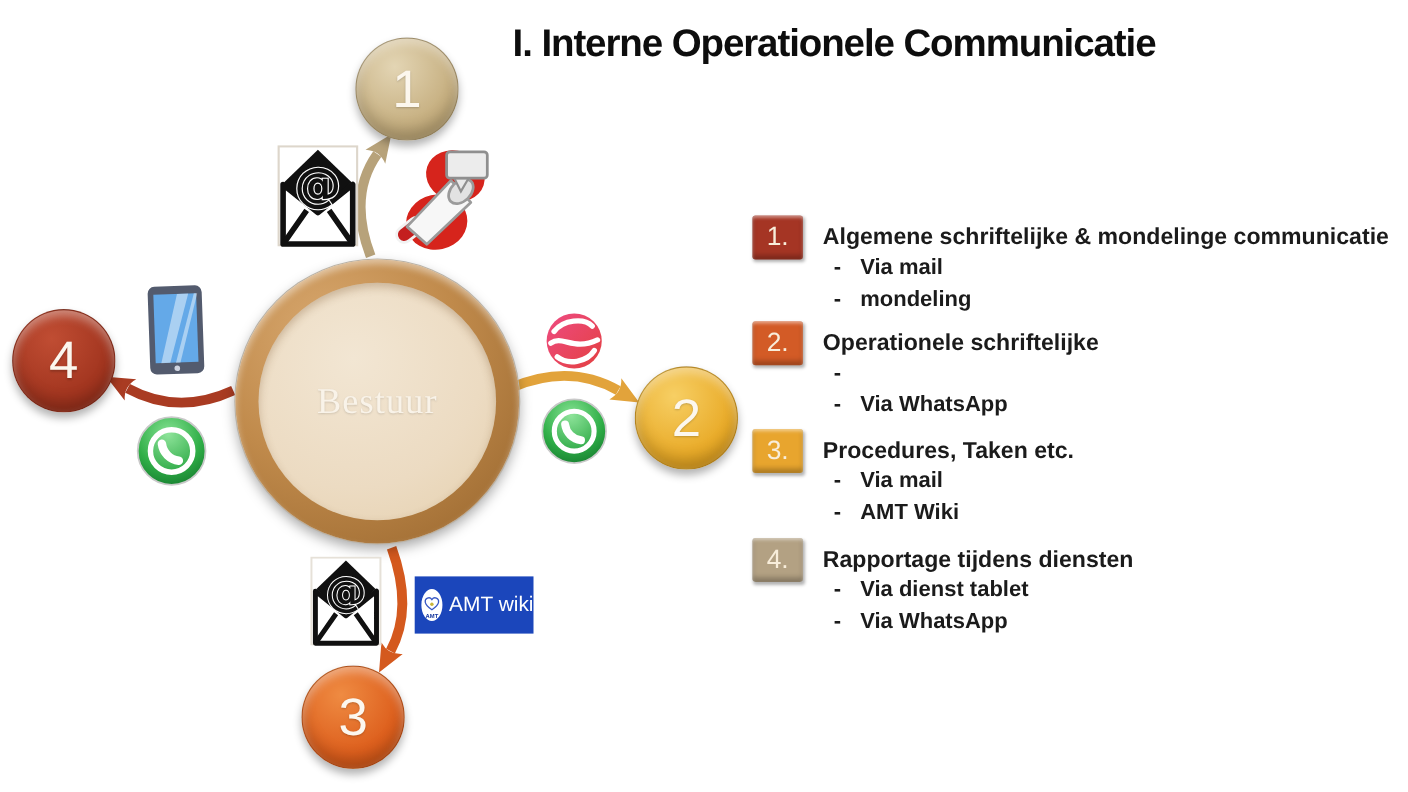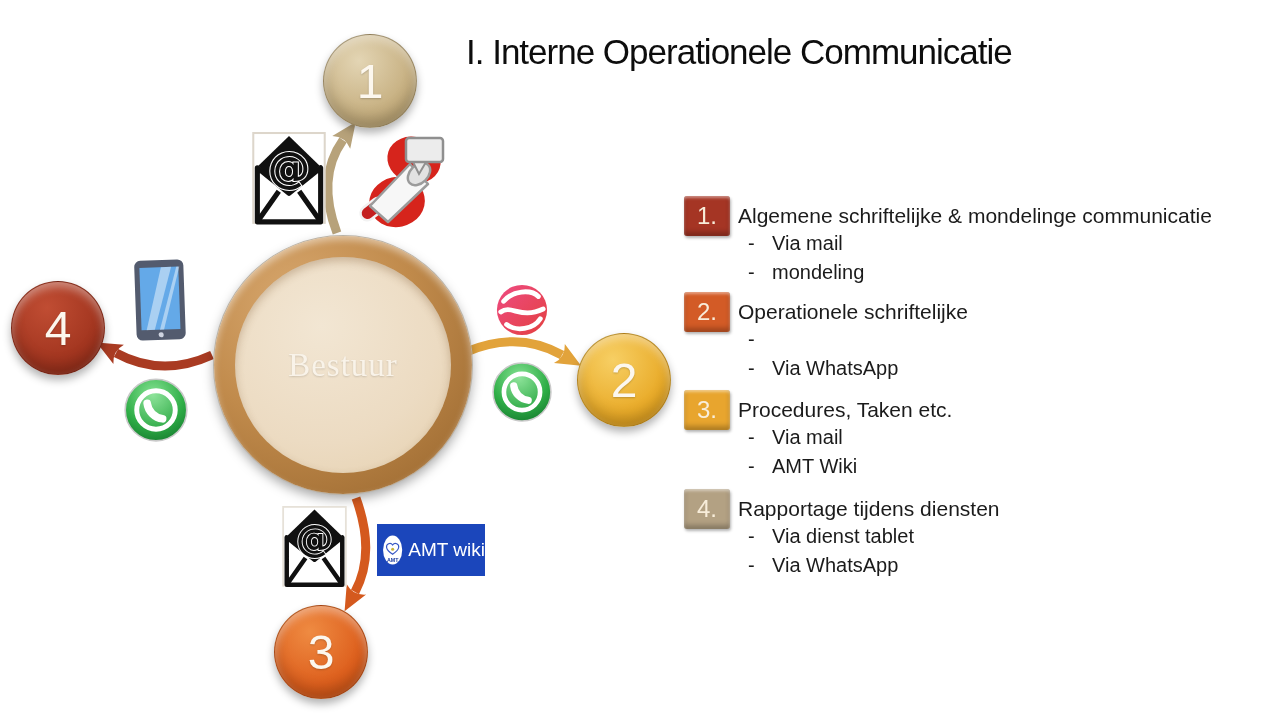--- a/index.html
+++ b/index.html
@@ -2,22 +2,22 @@
 <html><head>
 <meta charset="utf-8">
 <style>
   html,body{margin:0;padding:0;background:#fff;}
   .slide{
     position:relative;width:1280px;height:720px;background:#fff;overflow:hidden;
     font-family:"Liberation Sans",sans-serif;color:#1b1b1b;
   }
   
   .title{
-    position:absolute;left:466px;top:32px;
-    font-size:35px;font-weight:400;letter-spacing:-1px;color:#0d0d0d;
+    position:absolute;left:466px;top:20px;
+    font-size:35px;font-weight:700;letter-spacing:-1px;color:#0d0d0d;
     white-space:nowrap;
   }
   
   .overlay{position:absolute;left:0;top:0;pointer-events:none;}
   
   .center-circle{
     position:absolute;left:214px;top:236px;width:258px;height:258px;border-radius:50%;
     background:radial-gradient(circle at 32% 26%, #d8a86f 0%, #c08a4b 45%, #96642c 100%);
     box-shadow:0 0 0 1px #b9b2a6, 0 5px 12px rgba(0,0,0,.35), inset 0 4px 7px rgba(255,255,255,.45);
   }
@@ -52,21 +52,21 @@
   
   .list{position:absolute;left:684px;top:0;width:596px;}
   .list-item{position:absolute;display:flex;align-items:flex-start;}
   .li-1{top:196px;} .li-2{top:292px;} .li-3{top:390px;} .li-4{top:489px;}
   .badge{
     flex:none;width:46px;height:40px;border-radius:3px;
     display:flex;align-items:center;justify-content:center;
     color:#f8edda;font-size:24px;
     box-shadow:inset 0 2px 3px rgba(255,255,255,.45), inset 0 -4px 5px rgba(0,0,0,.25), 1px 2px 3px rgba(0,0,0,.30);
   }
-  .item-content{margin-left:8px;}
+  .item-content{margin-left:18px;font-weight:bold;}
   .item-title{font-size:21px;line-height:26px;padding-top:7px;white-space:nowrap;}
   .subitem{font-size:20px;line-height:29px;display:flex;white-space:nowrap;}
   .dash{display:inline-block;padding-left:10px;width:24px;box-sizing:content-box;}
 </style>
 </head>
 <body>
 
 <div class="slide">
 
   <div class="title">I. Interne Operationele Communicatie</div>

